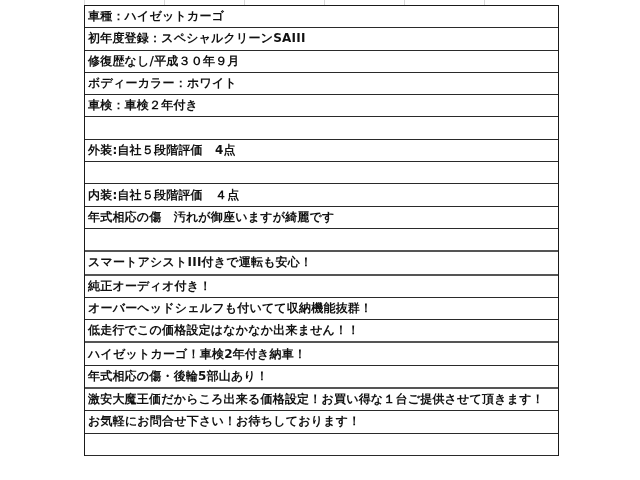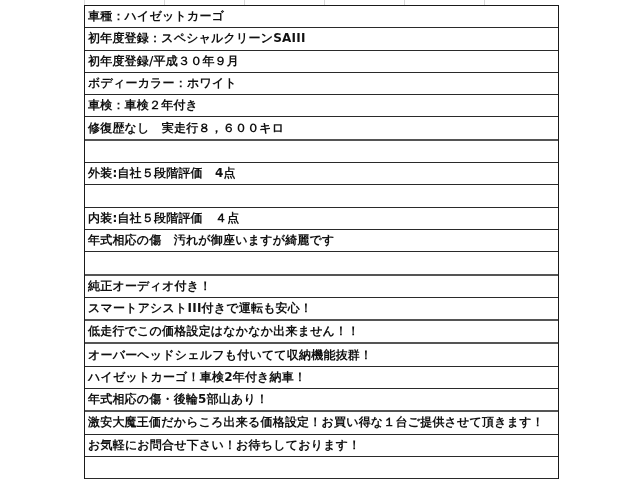--- a/index.html
+++ b/index.html
@@ -59,33 +59,32 @@
   <div class="grid-col" style="left:84px"></div>
   <div class="grid-col" style="left:164px"></div>
   <div class="grid-col" style="left:244px"></div>
   <div class="grid-col" style="left:324px"></div>
   <div class="grid-col" style="left:404px"></div>
   <div class="grid-col" style="left:484px"></div>
 
   <div class="sheet">
     <div class="row">車種：ハイゼットカーゴ</div>
     <div class="row">初年度登録：スペシャルクリーンSAIII</div>
-    <div class="row">初年度登録/平成３０年９月</div>
+    <div class="row">修復歴なし/平成３０年９月</div>
     <div class="row">ボディーカラー：ホワイト</div>
     <div class="row">車検：車検２年付き</div>
-    <div class="row thick">修復歴なし　実走行８，６００キロ</div>
     <div class="row"></div>
     <div class="row">外装:自社５段階評価　4点</div>
     <div class="row"></div>
     <div class="row">内装:自社５段階評価　４点</div>
     <div class="row">年式相応の傷　汚れが御座いますが綺麗です</div>
     <div class="row thick"></div>
+    <div class="row thick">スマートアシストIII付きで運転も安心！</div>
     <div class="row">純正オーディオ付き！</div>
-    <div class="row thick">スマートアシストIII付きで運転も安心！</div>
+    <div class="row">オーバーヘッドシェルフも付いてて収納機能抜群！</div>
     <div class="row thick">低走行でこの価格設定はなかなか出来ません！！</div>
-    <div class="row">オーバーヘッドシェルフも付いてて収納機能抜群！</div>
     <div class="row">ハイゼットカーゴ！車検2年付き納車！</div>
     <div class="row thick">年式相応の傷・後輪5部山あり！</div>
     <div class="row">激安大魔王価だからころ出来る価格設定！お買い得な１台ご提供させて頂きます！</div>
     <div class="row">お気軽にお問合せ下さい！お待ちしております！</div>
     <div class="row"></div>
   </div>
 </div>
 
 </body></html>

